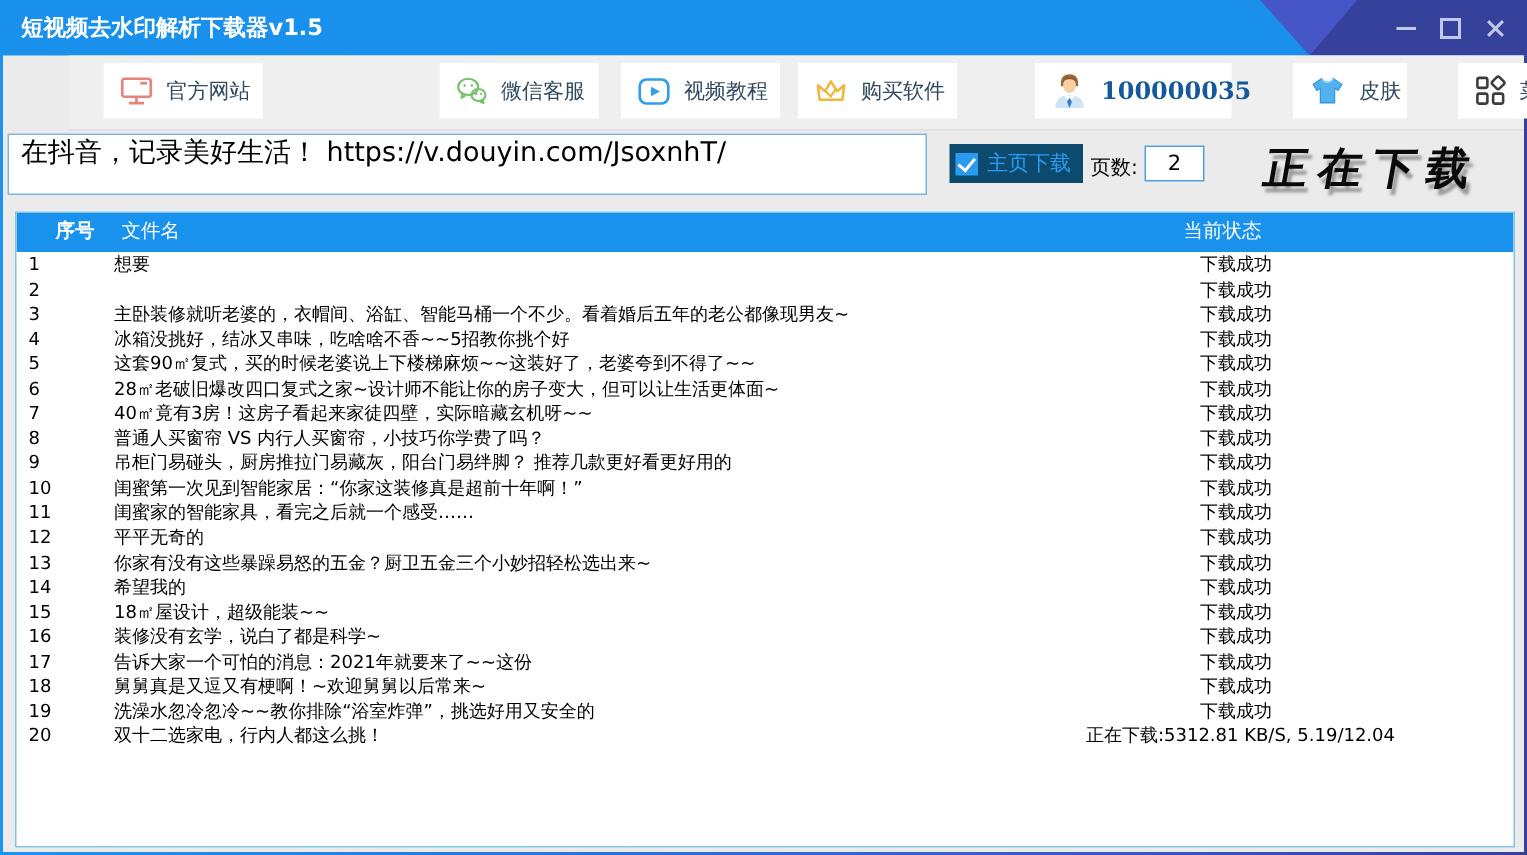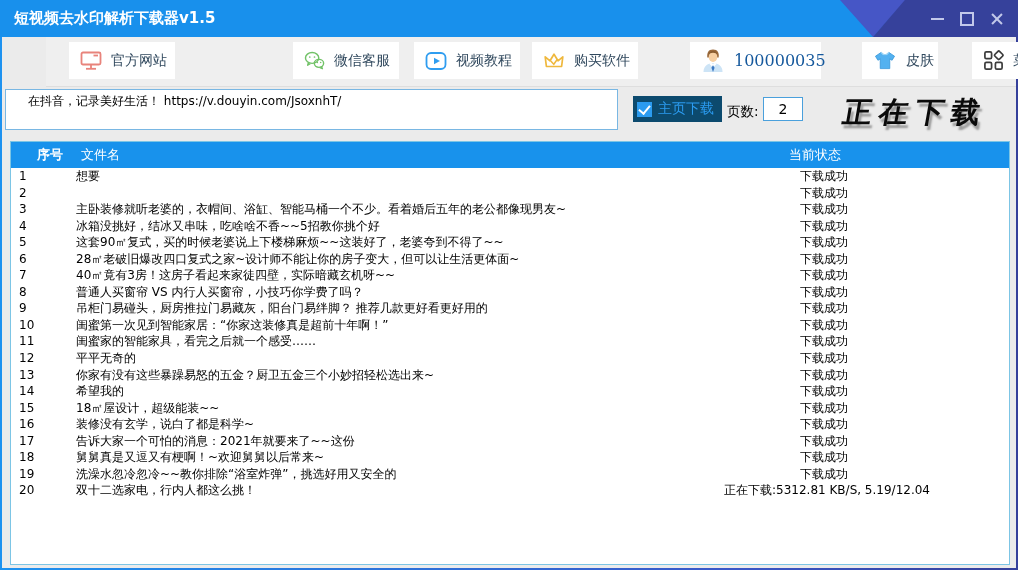--- a/index.html
+++ b/index.html
@@ -32,24 +32,24 @@
     padding:0 0 0 11px;box-sizing:border-box;font-size:14px;color:#31495e;cursor:pointer;}
   .tb-btn svg{flex:0 0 auto;}
   #btn-official{left:23px;width:106px;}
   #btn-qq{left:146px;width:87px;}
   #btn-wechat{left:247px;width:106px;}
   #btn-video{left:368px;width:106px;}
   #btn-buy{left:486px;width:106px;}
   #btn-account{left:644px;width:131px;}
   #btn-skin{left:816px;width:76px;}
   #btn-menu{left:926px;width:70px;align-items:center;}
-  .account-num{font-family:"DejaVu Serif","Liberation Serif",serif;font-weight:normal;font-size:16px;color:#15589c;}
+  .account-num{font-family:"DejaVu Serif","Liberation Serif",serif;font-weight:bold;font-size:16px;color:#15589c;}
   
   .url-box{position:absolute;left:3px;top:52px;width:613px;height:41px;background:#fff;
-    border:1px solid #79b7e3;box-sizing:border-box;padding:3px 22px;font-size:12px;color:#000;
+    border:1px solid #79b7e3;box-sizing:border-box;padding:3px 8px;font-size:18px;color:#000;
     line-height:17px;overflow:hidden;white-space:pre-wrap;cursor:text;}
   .chip{position:absolute;left:631px;top:59px;height:26px;background:#0c4a6e;display:flex;align-items:center;
     gap:6px;padding:0 8px 0 4px;cursor:pointer;}
   .checkbox{width:15px;height:15px;background:#2b9bf0;position:relative;flex:0 0 auto;}
   .checkbox::after{content:"";position:absolute;left:4px;top:1px;width:5px;height:9px;
     border:solid #fff;border-width:0 2px 2px 0;transform:rotate(40deg);}
   .chip-label{color:#2b9bf0;font-size:14px;}
   .pages-label{position:absolute;left:725px;top:66px;font-size:13.5px;color:#000;}
   .pages-input{position:absolute;left:761px;top:60px;width:40px;height:24px;border:1px solid #4aa0dc;
     box-sizing:border-box;text-align:center;font-size:14px;color:#000;background:#fff;font-family:inherit;}

